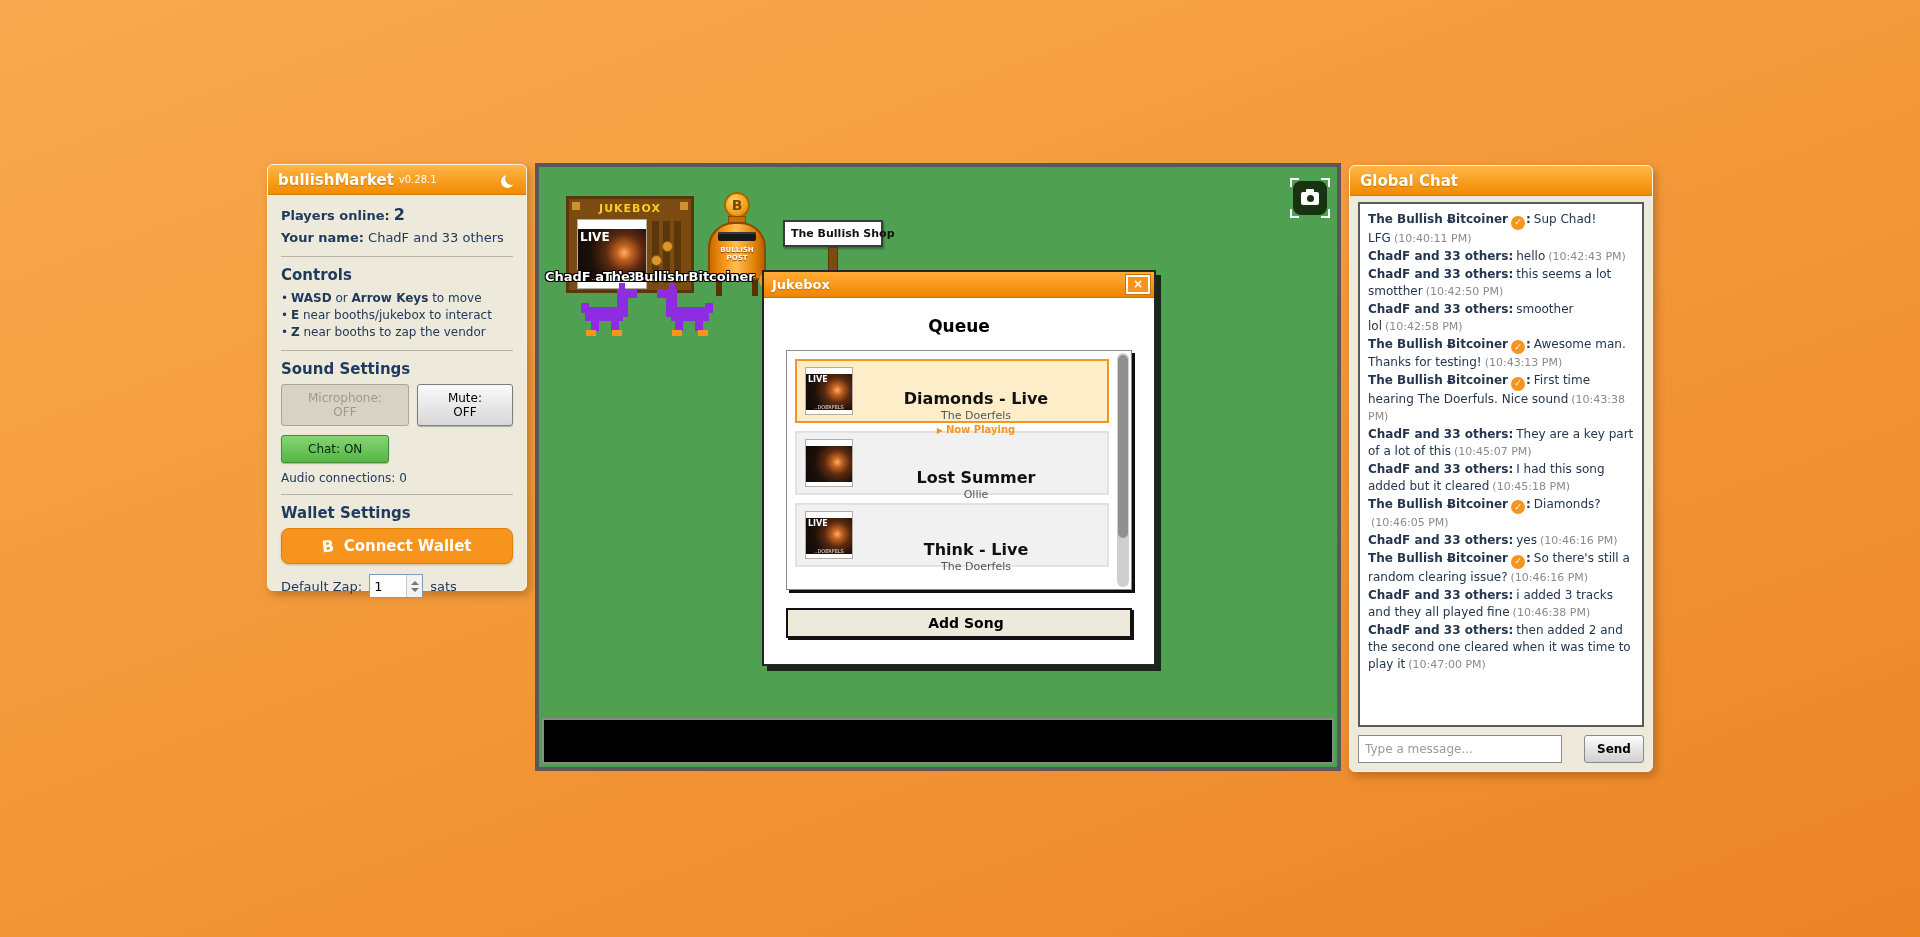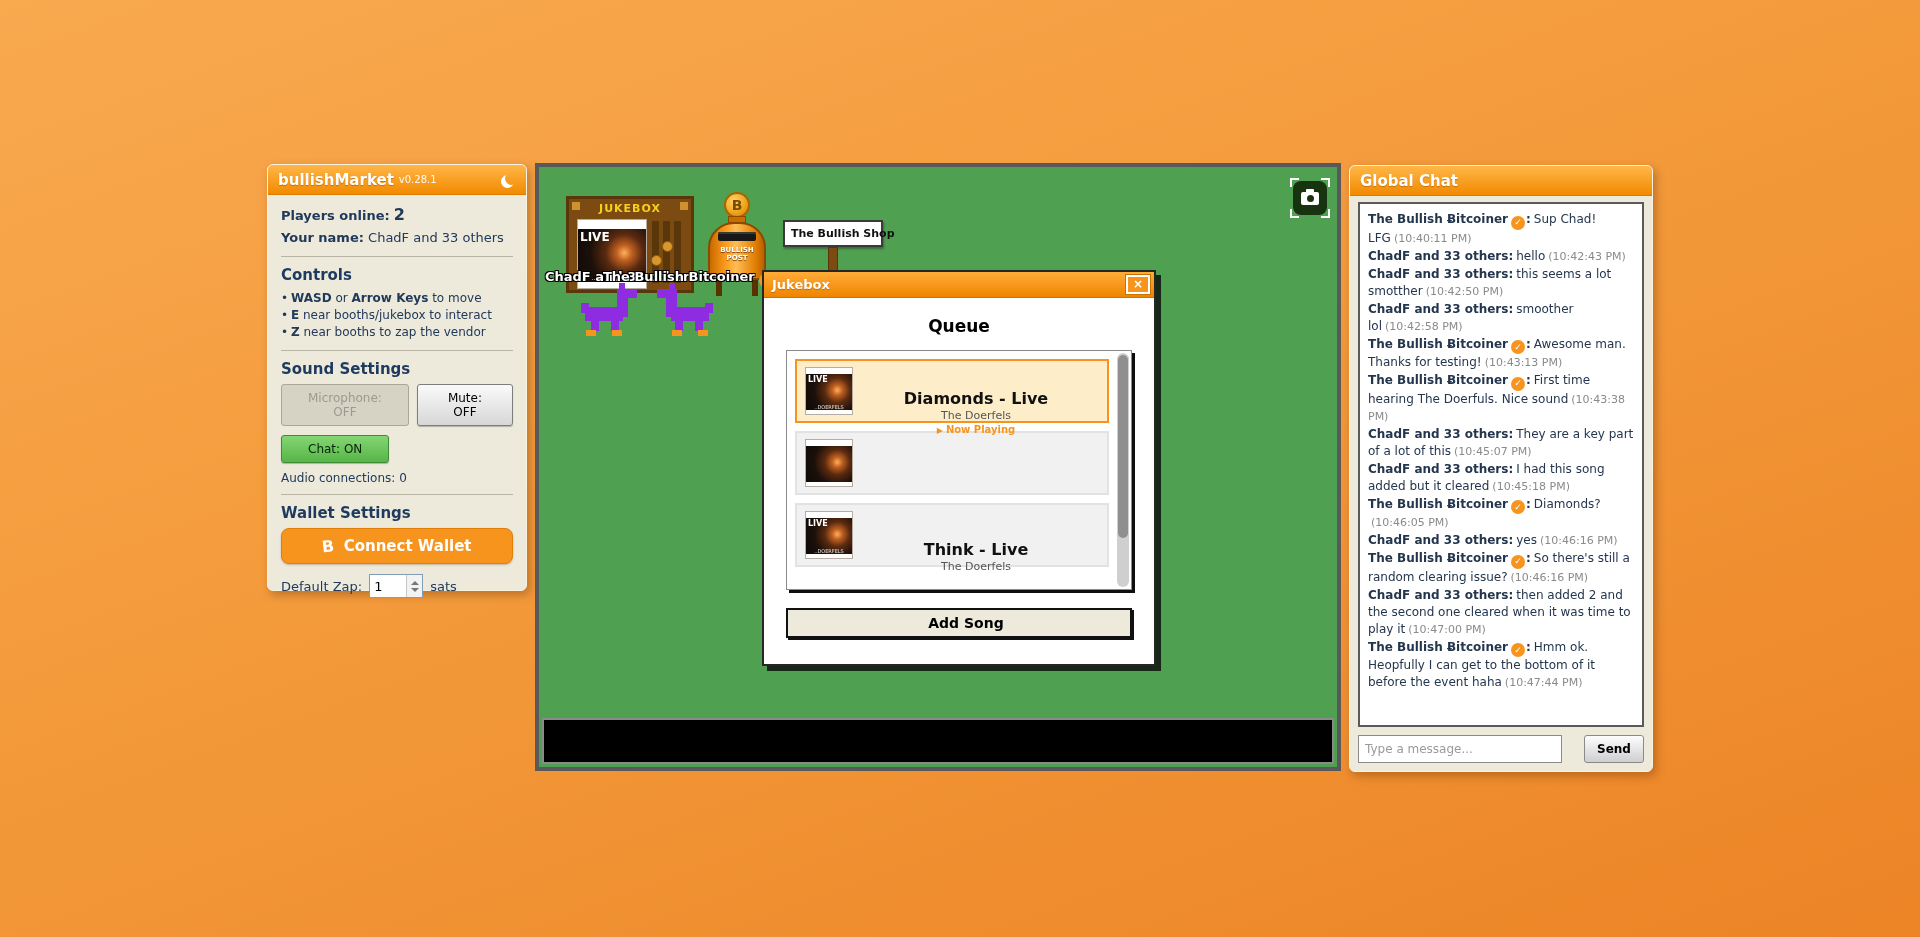--- a/index.html
+++ b/index.html
@@ -369,20 +369,25 @@
 
         <div class="q-item">
           <div class="q-art art art-ollie">
             <div class="strip t"></div>
             <div class="photo">
               <span class="live"></span>
               <span class="artist"></span>
             </div>
             <div class="strip b"></div>
           </div>
+          <div class="q-mid">
+            <div class="q-title">Lost Summer</div>
+            <div class="q-artist">Ollie</div>
+
+          </div>
         </div>
 
         <div class="q-item">
           <div class="q-art art art-doerfels">
             <div class="strip t"></div>
             <div class="photo">
               <span class="live">LIVE</span>
               <span class="artist">..DOERFELS</span>
             </div>
             <div class="strip b"></div>
@@ -423,23 +428,23 @@
       <div class="msg"><b class="name">ChadF and 33 others</b><b class="colon">:</b><span class="text">They are a key part of a lot of this</span><span class="time">(10:45:07 PM)</span></div>
 
       <div class="msg"><b class="name">ChadF and 33 others</b><b class="colon">:</b><span class="text">I had this song added but it cleared</span><span class="time">(10:45:18 PM)</span></div>
 
       <div class="msg"><b class="name">The Bullish Ƀitcoiner</b><span class="badge">✓</span><b class="colon">:</b><span class="text">Diamonds?</span><span class="time">(10:46:05 PM)</span></div>
 
       <div class="msg"><b class="name">ChadF and 33 others</b><b class="colon">:</b><span class="text">yes</span><span class="time">(10:46:16 PM)</span></div>
 
       <div class="msg"><b class="name">The Bullish Ƀitcoiner</b><span class="badge">✓</span><b class="colon">:</b><span class="text">So there's still a random clearing issue?</span><span class="time">(10:46:16 PM)</span></div>
 
+      <div class="msg"><b class="name">ChadF and 33 others</b><b class="colon">:</b><span class="text">i added 3 tracks and they all played fine</span><span class="time">(10:46:38 PM)</span></div>
 
       <div class="msg"><b class="name">ChadF and 33 others</b><b class="colon">:</b><span class="text">then added 2 and the second one cleared when it was time to play it</span><span class="time">(10:47:00 PM)</span></div>
 
-      <div class="msg"><b class="name">The Bullish Ƀitcoiner</b><span class="badge">✓</span><b class="colon">:</b><span class="text">Hmm ok. Heopfully I can get to the bottom of it before the event haha</span><span class="time">(10:47:44 PM)</span></div>
 
   </div>
   <div class="chat-input-row">
     <input class="chat-input" placeholder="Type a message..." style="">
     <button class="send-btn">Send</button>
   </div>
 </aside>
 
 </body></html>

